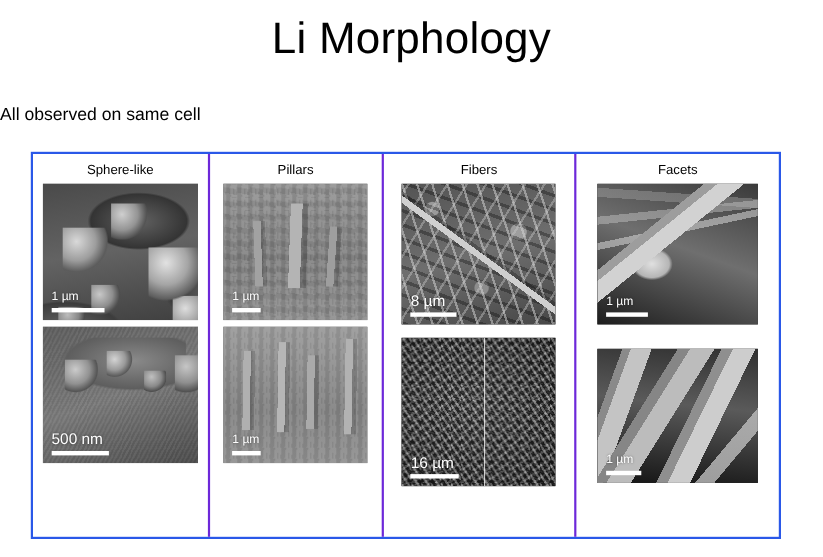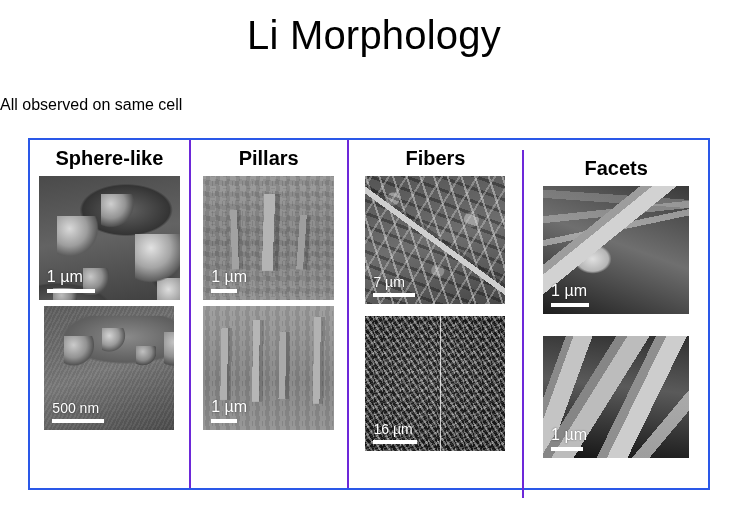--- a/index.html
+++ b/index.html
@@ -26,36 +26,36 @@
   }
   .cols{display:flex;height:100%;width:100%;box-sizing:border-box;}
   .col{
     position:relative;height:100%;box-sizing:border-box;
     display:flex;flex-direction:column;align-items:center;
   }
   .col + .col{border-left:2px solid #6d28d9;}
   .col.c0{width:171px;}
   .col.c1{width:170px;}
   .col.c2{width:189px;}
-  .col.c3{width:200px;margin-top:10px;}
+  .col.c3{width:200px;}
 
   .col-head{
-    font-size:20px;font-weight:700;text-align:center;
+    font-size:12px;font-weight:400;text-align:center;
     margin-top:7px;margin-bottom:6px;white-space:nowrap;
   }
 
   .micro{
     position:relative;overflow:hidden;background:#6e6e6e;
     margin-bottom:6px;
   }
   .micro .px{position:absolute;inset:0;}
 
   
   .sb{position:absolute;left:8px;bottom:7px;color:#fff;
-      font-size:16px;line-height:1.05;text-align:left;
+      font-size:11px;line-height:1.05;text-align:left;
       text-shadow:0 0 2px rgba(0,0,0,.55);white-space:nowrap;}
   .sb.big{font-size:14px;}
   .sb .bar{display:block;height:4px;background:#fff;margin-top:3px;}
 
   
   
   .tex-sphere{
     background-color:#5a5a5a;
     background-image:
       radial-gradient(circle at 30% 30%, #d9d9d9 0%, #9d9d9d 42%, #5c5c5c 66%, rgba(0,0,0,0) 70%),
@@ -190,21 +190,21 @@
         <div class="col-head">Sphere-like</div>
 
         <div class="micro" style="width:141px;height:124px;">
           <div class="px tex-sphere"></div>
           <div class="sb">
             <span>1 µm</span>
             <span class="bar" style="width:48px;"></span>
           </div>
         </div>
 
-        <div class="micro" style="width:130px;height:124px;">
+        <div class="micro" style="width:141px;height:124px;">
           <div class="px tex-sphere2"></div>
           <div class="sb big">
             <span>500 nm</span>
             <span class="bar" style="width:52px;"></span>
           </div>
         </div>
       </div>
 
       <div class="col c1">
         <div class="col-head">Pillars</div>
@@ -225,21 +225,21 @@
           </div>
         </div>
       </div>
 
       <div class="col c2">
         <div class="col-head">Fibers</div>
 
         <div class="micro" style="width:140px;height:128px;margin-bottom:12px;">
           <div class="px tex-fiber"></div>
           <div class="sb big">
-            <span>7 µm</span>
+            <span>8 µm</span>
             <span class="bar" style="width:42px;"></span>
           </div>
         </div>
 
         <div class="micro" style="width:140px;height:135px;">
           <div class="px tex-moss">
               <span class="seam"></span>
             </div>
           <div class="sb big">
             <span>16 µm</span>

